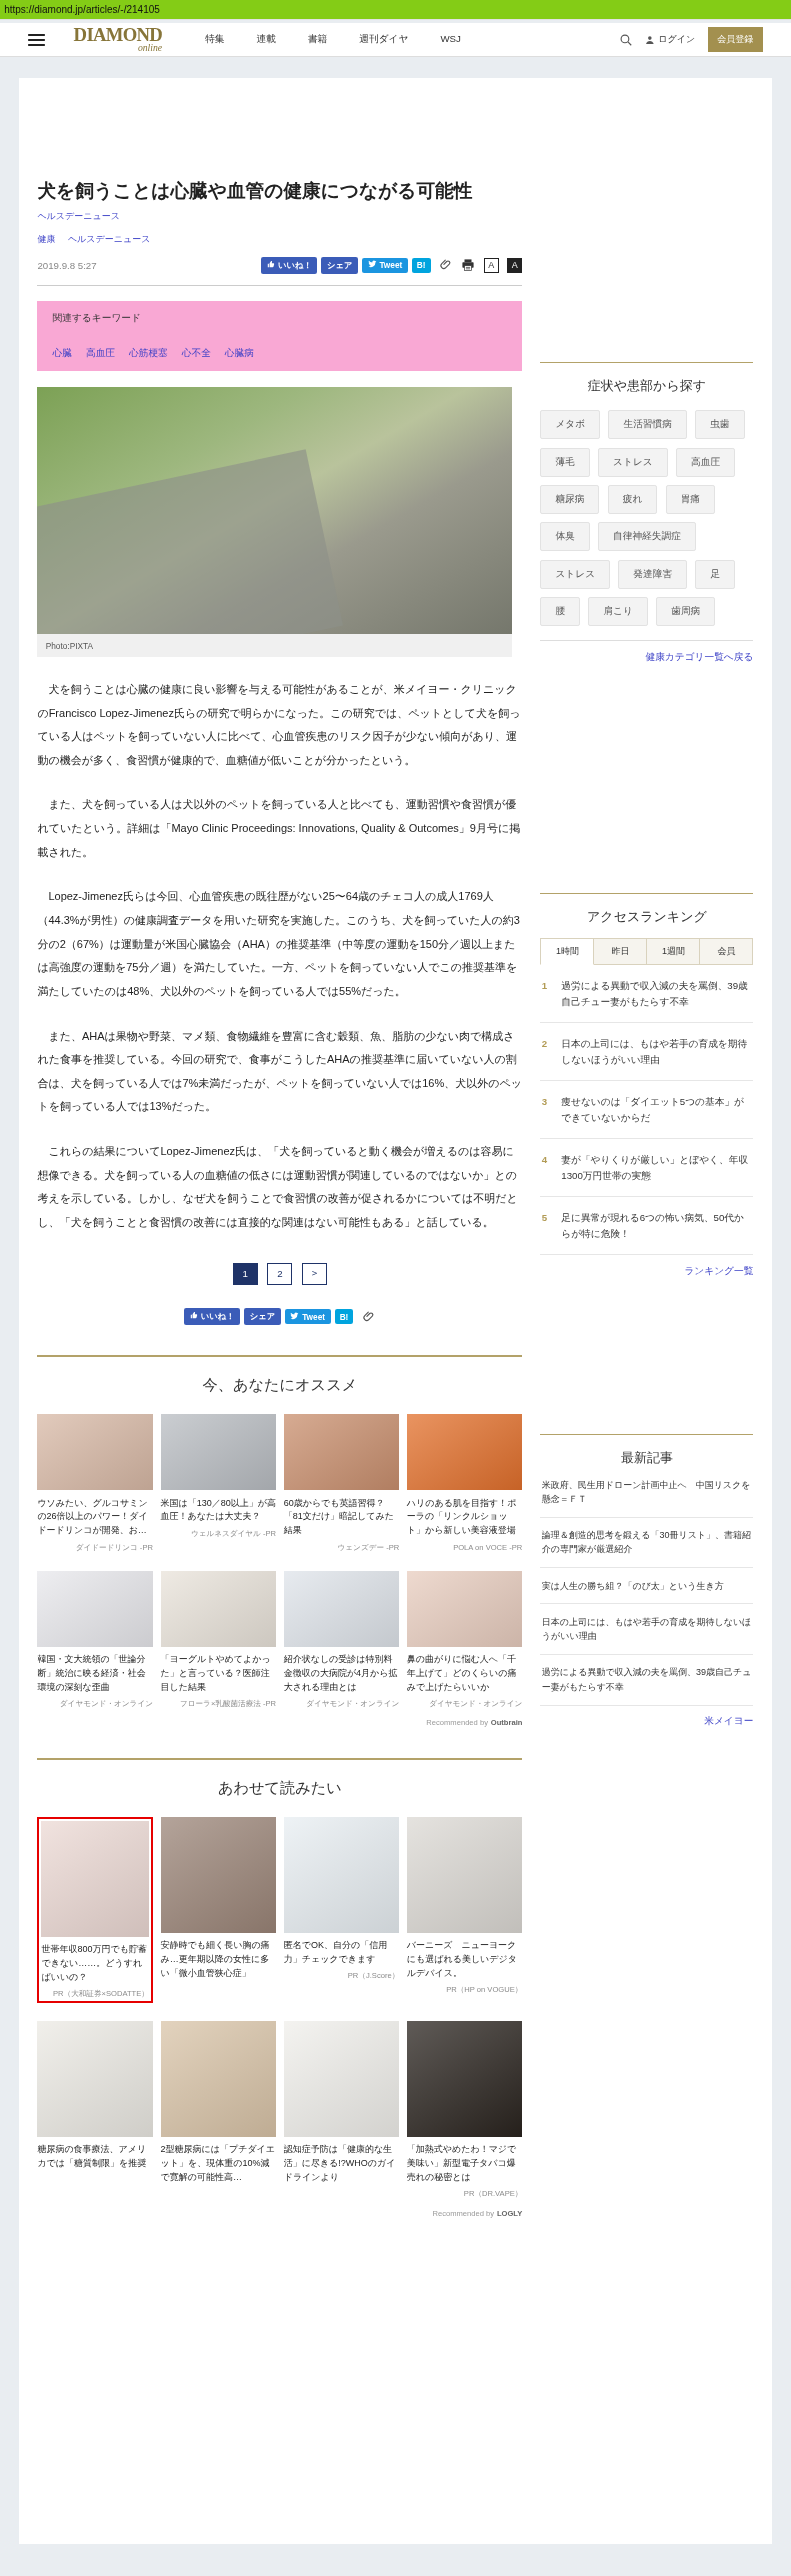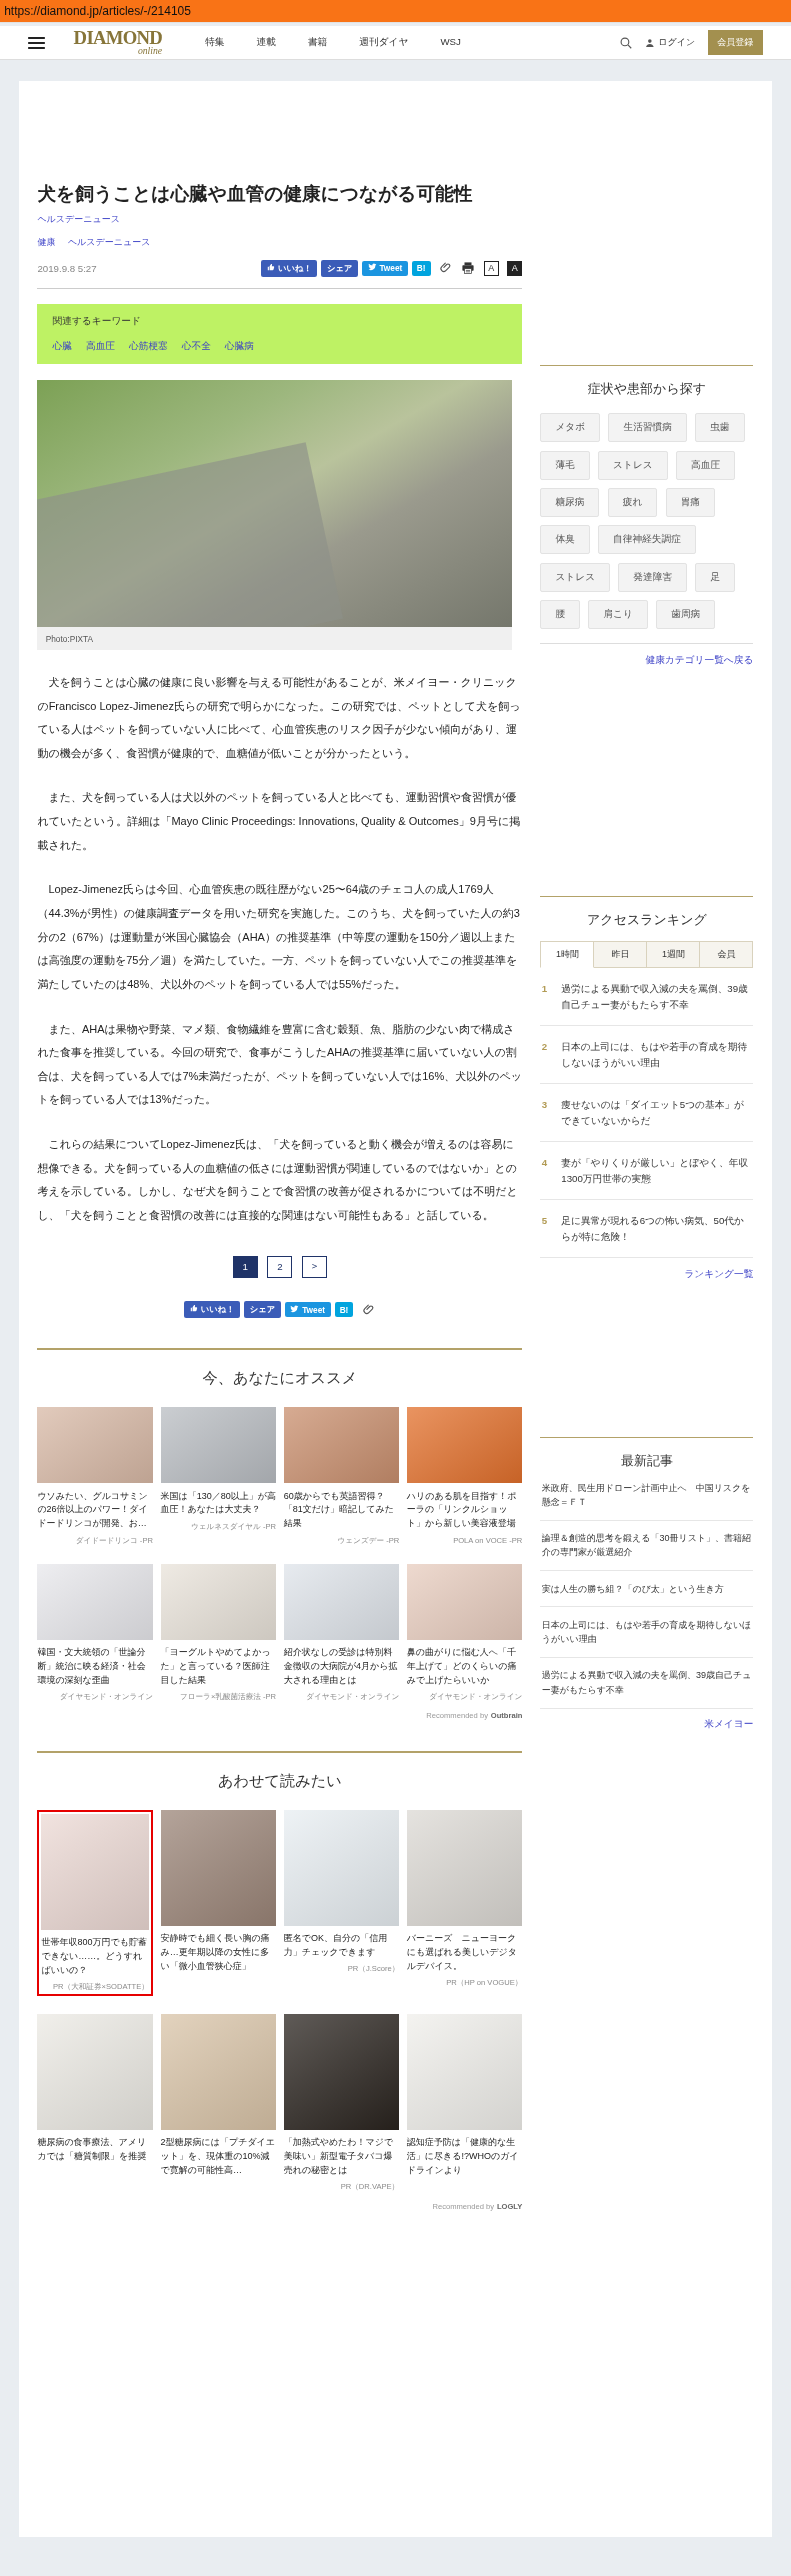--- a/index.html
+++ b/index.html
@@ -1,19 +1,19 @@
 <!DOCTYPE html>
 <html lang="ja" style="font-size:11px"><head>
 <meta charset="utf-8">
 <style>
   * { box-sizing:border-box; margin:0; padding:0; }
   body { width:791px; background:#e9edf1; font-family:"Liberation Sans","DejaVu Sans",sans-serif; color:#333; }
 
   
-  .urlbar { background:#f97316; border-bottom:0.7px solid #e2e2e2; padding:3.5px 4.2px 4.9px; font-size:12px; color:#111; }
+  .urlbar { background:#84cc16; border-bottom:0.7px solid #e2e2e2; padding:3.5px 4.2px 4.9px; font-size:10px; color:#111; }
 
   
   .siteheader { background:#fff; border-bottom:0.7px solid #ddd; margin-top:2.8px; }
   .sh-inner { display:flex; align-items:center; height:33px; padding:0 28px; }
   .hamburger { width:16.6px; cursor:pointer; }
   .hamburger span { display:block; height:2.1px; background:#222; margin:2.8px 0; border-radius:0.7px; }
   .logo { margin-left:29px; color:#877539; line-height:1; }
   .logo .l1 { font-family:"Liberation Serif","DejaVu Serif",serif; font-weight:bold; font-size:18.7px; letter-spacing:-0.7px; }
   .logo .l2 { font-family:"Liberation Serif","DejaVu Serif",serif; font-style:italic; font-size:9.7px; text-align:right; margin-top:-1.4px; }
   .nav { display:flex; gap:32px; margin-left:43px; font-size:9.7px; }
@@ -40,23 +40,23 @@
   .metarow .sharerow { margin-left:auto; }
   .sbtn { color:#fff; font-size:8.3px; font-weight:bold; border-radius:2.1px; padding:2.8px 5.5px; display:flex; align-items:flex-start; gap:2.8px; cursor:pointer; }
   .sbtn.fb { background:#3b5cb8; }
   .sbtn.tw { background:#1b95e0; }
   .sbtn.ht { background:#00a4de; padding:2.8px 4.9px; }
   .toolico { cursor:pointer; display:flex; align-items:center; margin-left:4.2px; }
   .fontbox { width:15.2px; height:15.2px; border:0.7px solid #222; display:flex; align-items:center; justify-content:center; font-size:9px; margin-left:4.2px; cursor:pointer; }
   .fontbox.dark { background:#222; color:#fff; }
   .hr { border-top:0.7px solid #ccc; margin-top:11px; }
 
-  .kwbox { background:#bef264; margin-top:15.2px; padding:11px 15.2px; }
+  .kwbox { background:#f9a8d4; margin-top:15.2px; padding:11px 15.2px; }
   .kwlabel { font-size:9.7px; color:#333; }
-  .kwtags { display:flex; gap:14px; margin-top:12px; font-size:9.7px; }
+  .kwtags { display:flex; gap:14px; margin-top:22px; font-size:9.7px; }
 
   .photo { width:475px; height:247px; margin-top:16.6px;
     background:linear-gradient(150deg,#7ca155 0%,#9db77e 30%,#b9c39c 48%,#9a9a8d 65%,#75776c 100%); position:relative; overflow:hidden;}
   .photo:after { content:""; position:absolute; left:-42px; bottom:-28px; width:333px; height:180px; background:#8e9188; transform:rotate(-12deg); opacity:.65;}
   .caption { width:475px; background:#f0f0f0; font-size:8.3px; color:#555; padding:6.2px 8.3px; }
 
   h2.secthead { margin-top:26px; border-left:3.5px solid #a79044; padding-left:9.7px; font-size:15.2px; color:#222; }
   .para { font-size:11px; line-height:2.15; margin-top:21px; text-indent:1em; color:#222; }
 
   .nextbox { background:#efeff1; width:340px; margin:32px auto 0; text-align:center; padding:12.5px 7px 14px; }
@@ -328,28 +328,28 @@
           <div class="cimg sq" style="background: rgb(236, 234, 228);"></div>
           <div class="ctitle">糖尿病の食事療法、アメリカでは「糖質制限」を推奨</div>
           <div class="csrc"></div>
         </div>
         <div class="card">
           <div class="cimg sq" style="background: rgb(217, 196, 168);"></div>
           <div class="ctitle">2型糖尿病には「プチダイエット」を、現体重の10%減で寛解の可能性高…</div>
           <div class="csrc"></div>
         </div>
         <div class="card">
+          <div class="cimg sq" style="background: rgb(240, 239, 235);"></div>
+          <div class="ctitle">認知症予防は「健康的な生活」に尽きる!?WHOのガイドラインより</div>
+          <div class="csrc"></div>
+        </div>
+        <div class="card">
           <div class="cimg sq" style="background: rgb(42, 36, 31);"></div>
           <div class="ctitle">「加熱式やめたわ！マジで美味い」新型電子タバコ爆売れの秘密とは</div>
           <div class="csrc">PR（DR.VAPE）</div>
-        </div>
-        <div class="card">
-          <div class="cimg sq" style="background: rgb(240, 239, 235);"></div>
-          <div class="ctitle">認知症予防は「健康的な生活」に尽きる!?WHOのガイドラインより</div>
-          <div class="csrc"></div>
         </div>
       </div>
       <div class="attr"><span>Recommended by</span><b>LOGLY</b></div>
     </div>
 
     <div class="sidecol">
       <div class="widget w-symptoms">
         <h3>症状や患部から探す</h3>
         <div class="tags">
           <span class="tag">メタボ</span>

